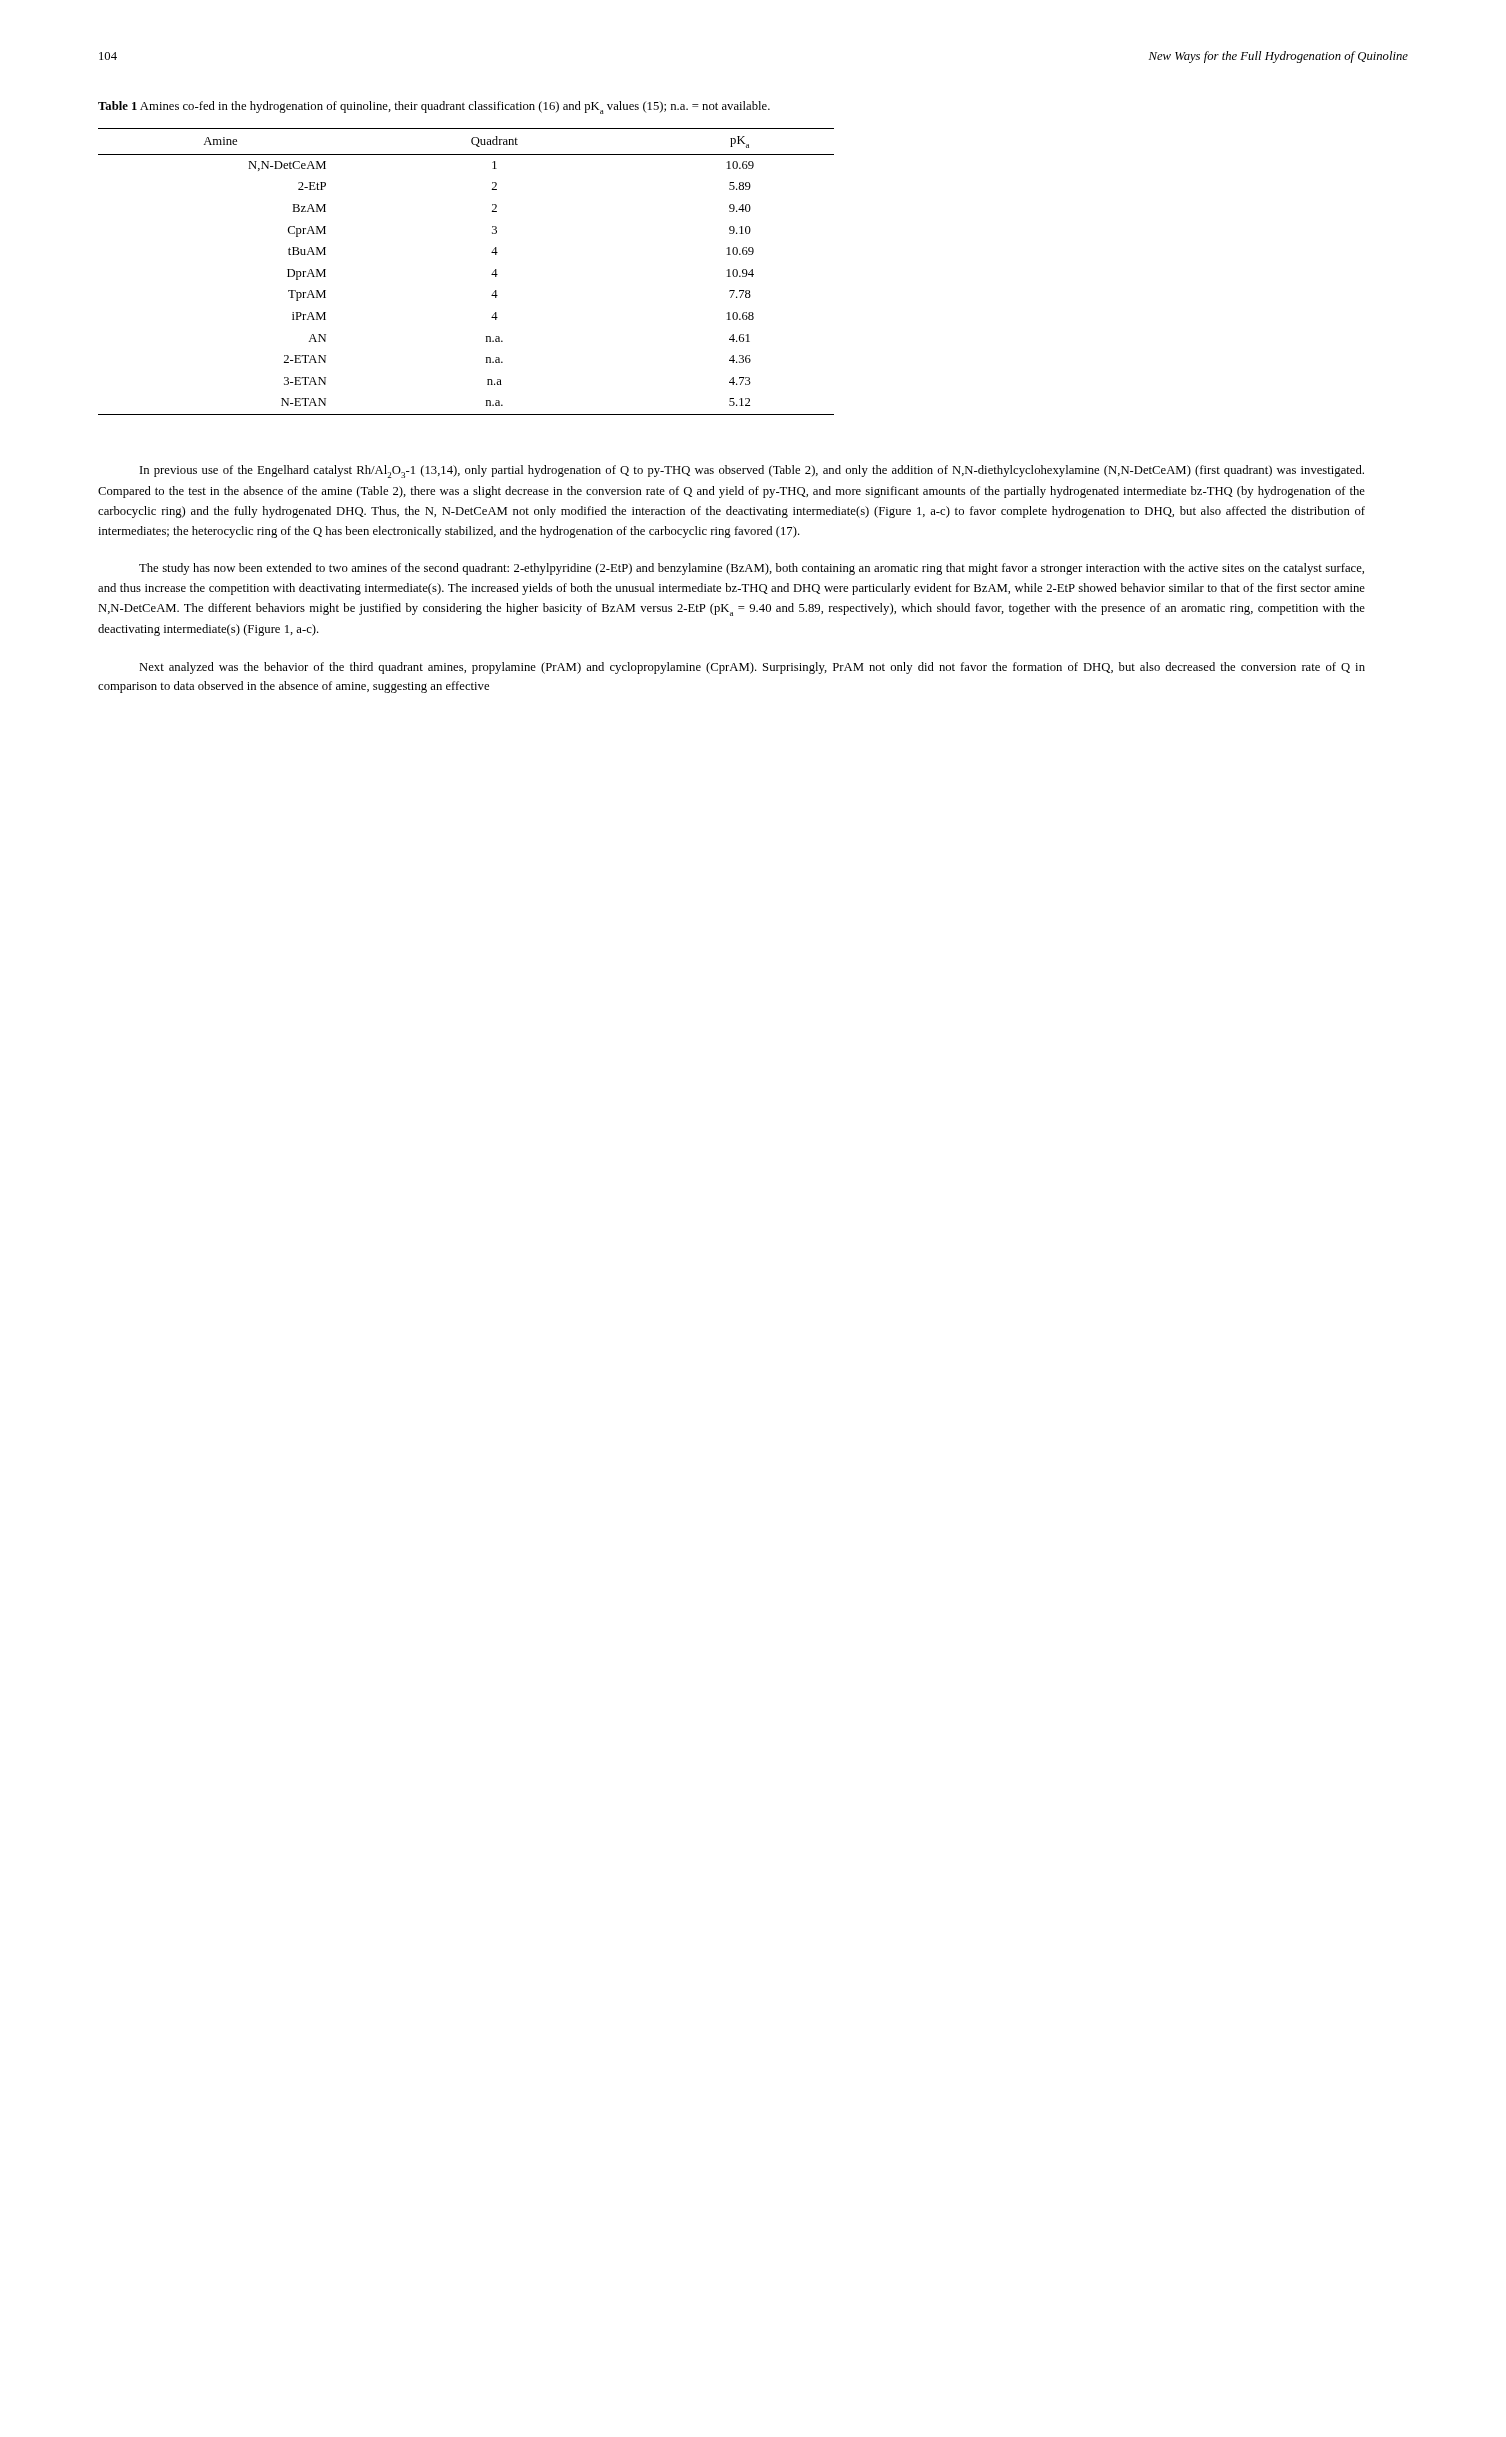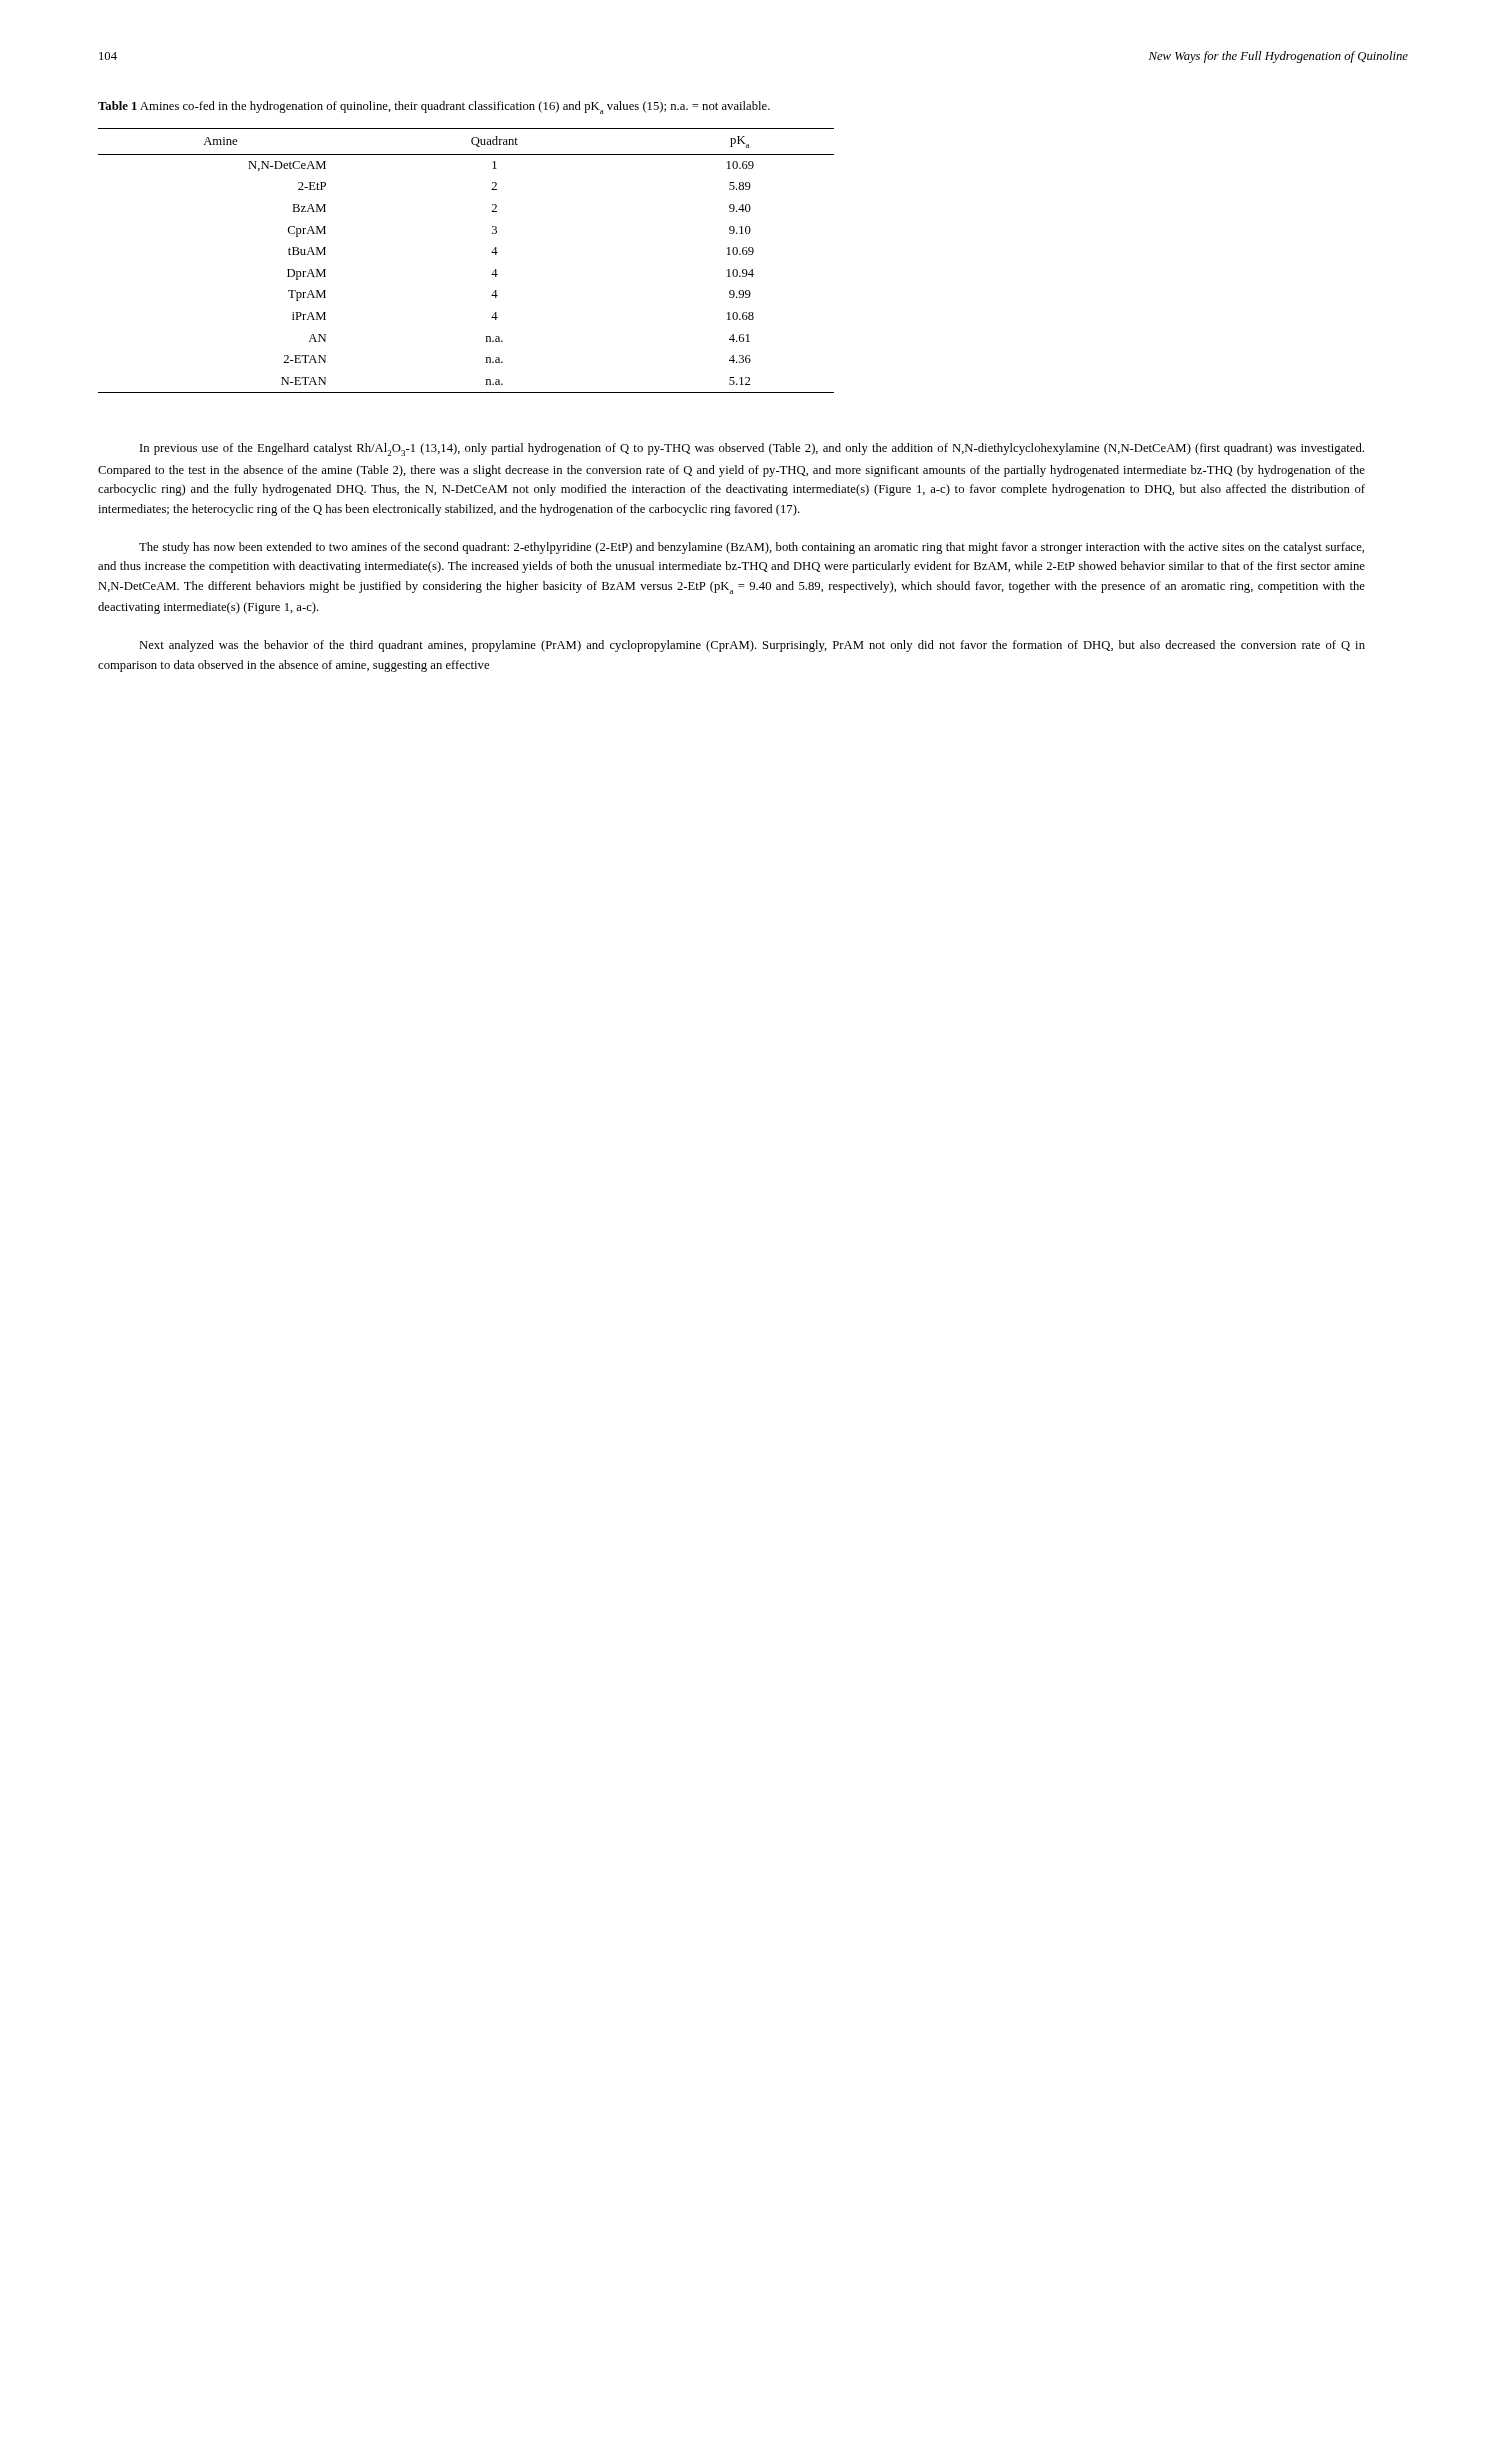--- a/index.html
+++ b/index.html
@@ -142,38 +142,43 @@
         <td>10.69</td>
       </tr>
       <tr>
         <td>DprAM</td>
         <td>4</td>
         <td>10.94</td>
       </tr>
       <tr>
         <td>TprAM</td>
         <td>4</td>
-        <td>9.99</td>
+        <td>7.78</td>
       </tr>
       <tr>
         <td>iPrAM</td>
         <td>4</td>
         <td>10.68</td>
       </tr>
       <tr>
         <td>AN</td>
         <td>n.a.</td>
         <td>4.61</td>
       </tr>
       <tr>
         <td>2-ETAN</td>
         <td>n.a.</td>
         <td>4.36</td>
       </tr>
       <tr>
+        <td>3-ETAN</td>
+        <td>n.a</td>
+        <td>4.73</td>
+      </tr>
+      <tr>
         <td>N-ETAN</td>
         <td>n.a.</td>
         <td>5.12</td>
       </tr>
     </tbody>
 </table>
 
 <div class="body-text">
   <div class="paragraph" id="para-1">In previous use of the Engelhard catalyst Rh/Al<sub>2</sub>O<sub>3</sub>-1 (13,14), only partial hydrogenation of Q to py-THQ was observed (Table 2), and only the addition of N,N-diethylcyclohexylamine (N,N-DetCeAM) (first quadrant) was investigated. Compared to the test in the absence of the amine (Table 2), there was a slight decrease in the conversion rate of Q and yield of py-THQ, and more significant amounts of the partially hydrogenated intermediate bz-THQ (by hydrogenation of the carbocyclic ring) and the fully hydrogenated DHQ. Thus, the N, N-DetCeAM not only modified the interaction of the deactivating intermediate(s) (Figure 1, a-c) to favor complete hydrogenation to DHQ, but also affected the distribution of intermediates; the heterocyclic ring of the Q has been electronically stabilized, and the hydrogenation of the carbocyclic ring favored (17).</div>
   <div class="paragraph" id="para-2">The study has now been extended to two amines of the second quadrant: 2-ethylpyridine (2-EtP) and benzylamine (BzAM), both containing an aromatic ring that might favor a stronger interaction with the active sites on the catalyst surface, and thus increase the competition with deactivating intermediate(s). The increased yields of both the unusual intermediate bz-THQ and DHQ were particularly evident for BzAM, while 2-EtP showed behavior similar to that of the first sector amine N,N-DetCeAM. The different behaviors might be justified by considering the higher basicity of BzAM versus 2-EtP (pK<sub>a</sub> = 9.40 and 5.89, respectively), which should favor, together with the presence of an aromatic ring, competition with the deactivating intermediate(s) (Figure 1, a-c).</div>

